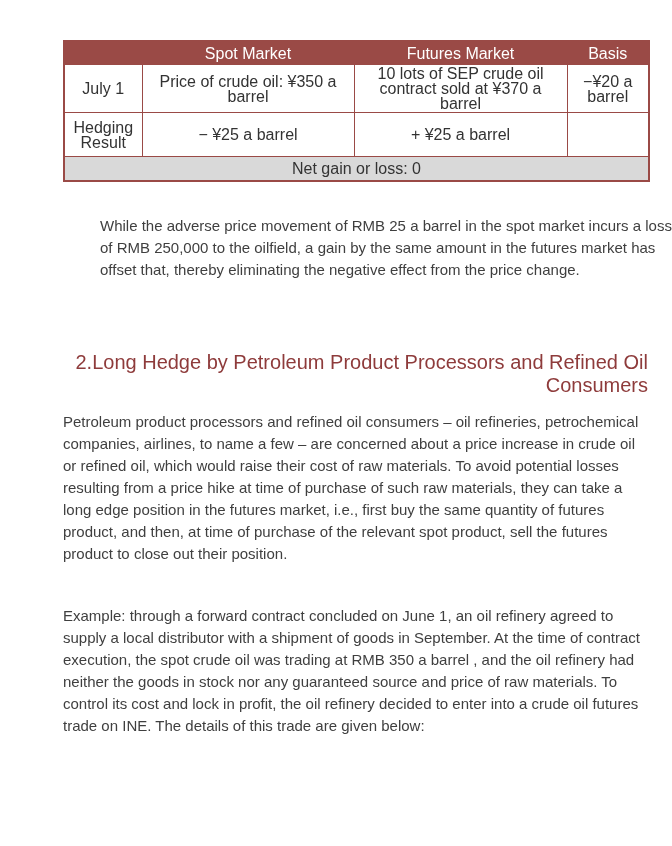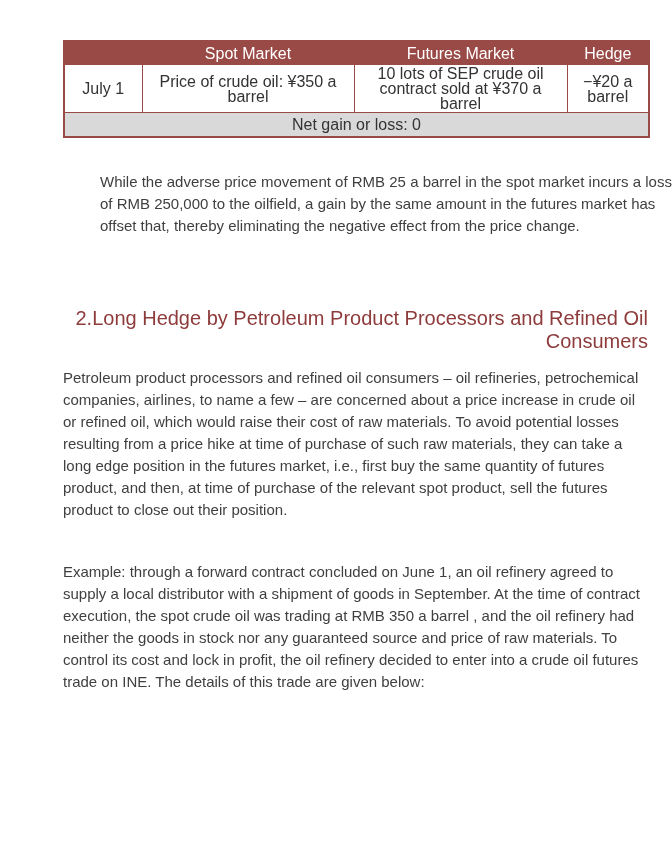--- a/index.html
+++ b/index.html
@@ -84,29 +84,35 @@
       <col class="c0">
         <col class="c1">
         <col class="c2">
         <col class="c3">
     </colgroup>
     <thead>
       <tr>
         <th></th>
         <th>Spot Market</th>
         <th>Futures Market</th>
-        <th>Hedge</th>
+        <th>Basis</th>
       </tr>
     </thead>
     <tbody>
       <tr class="row-1">
         <td>July 1</td>
         <td>Price of crude oil: ¥350 a barrel</td>
         <td>10 lots of SEP crude oil contract sold at ¥370 a barrel</td>
         <td>−¥20 a barrel</td>
+      </tr>
+      <tr class="row-3">
+        <td>Hedging Result</td>
+        <td>− ¥25 a barrel</td>
+        <td>+ ¥25 a barrel</td>
+        <td></td>
       </tr>
       <tr class="footer-row">
         <td colspan="4">Net gain or loss: 0</td>
       </tr>
     </tbody>
   </table>
 
   <p class="body-para para-1">While the adverse price movement of RMB 25 a barrel in the spot market incurs a loss of RMB 250,000 to the oilfield, a gain by the same amount in the futures market has offset that, thereby eliminating the negative effect from the price change.</p>
 
   <h2 class="section-heading">2.Long Hedge by Petroleum Product Processors and Refined Oil Consumers</h2>

